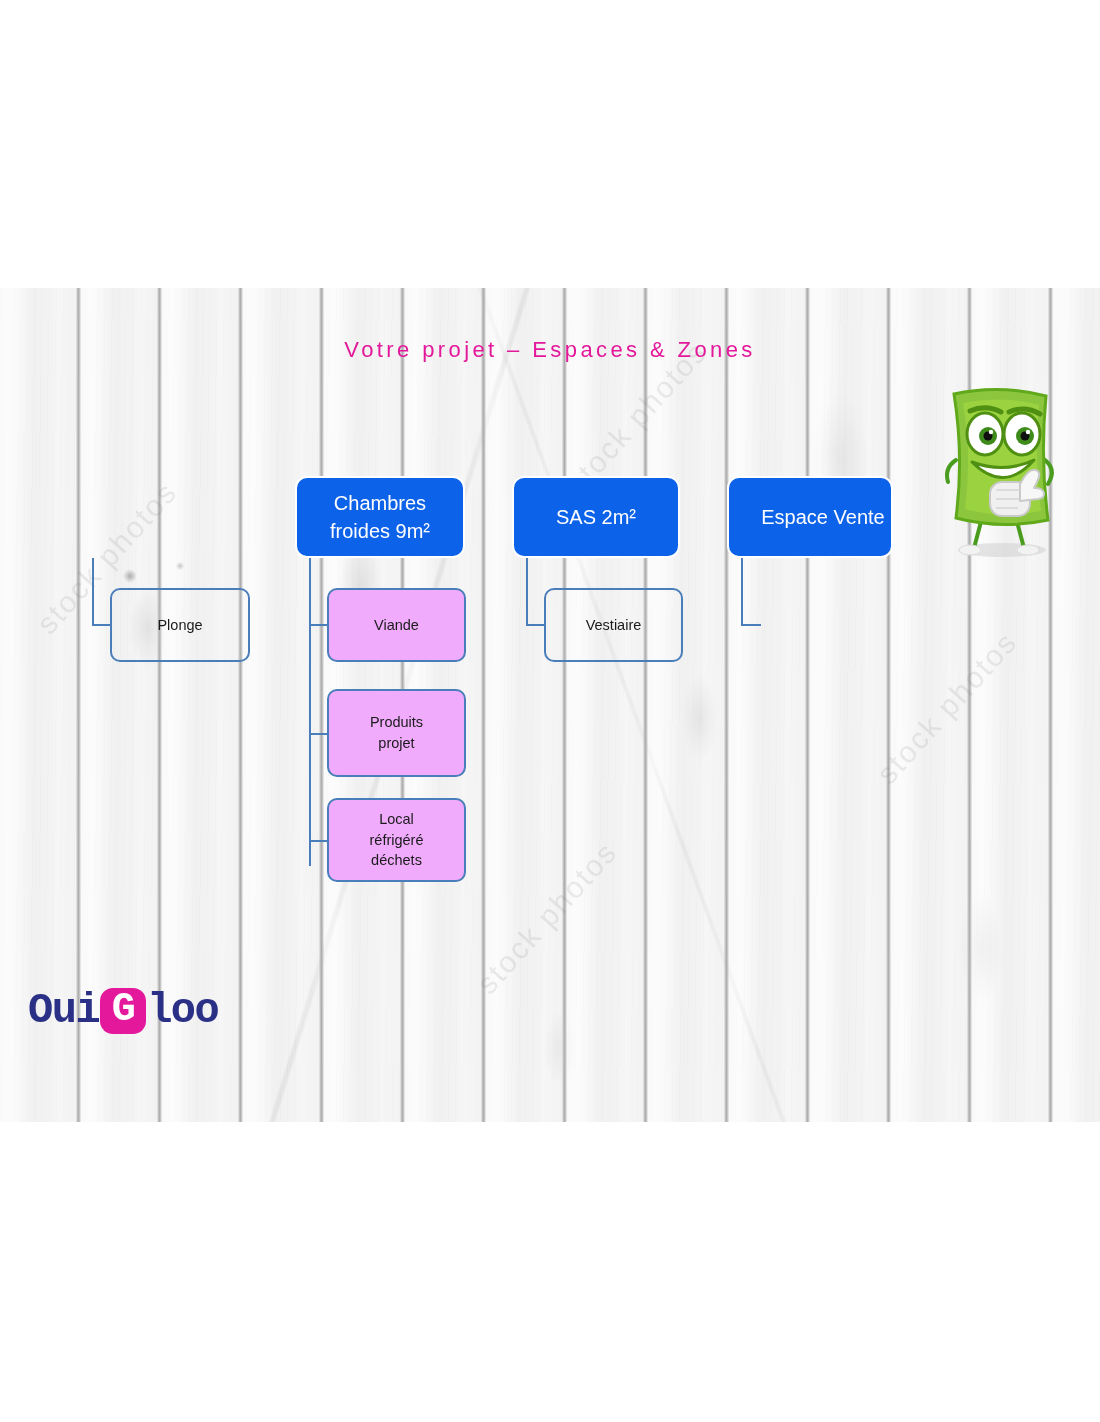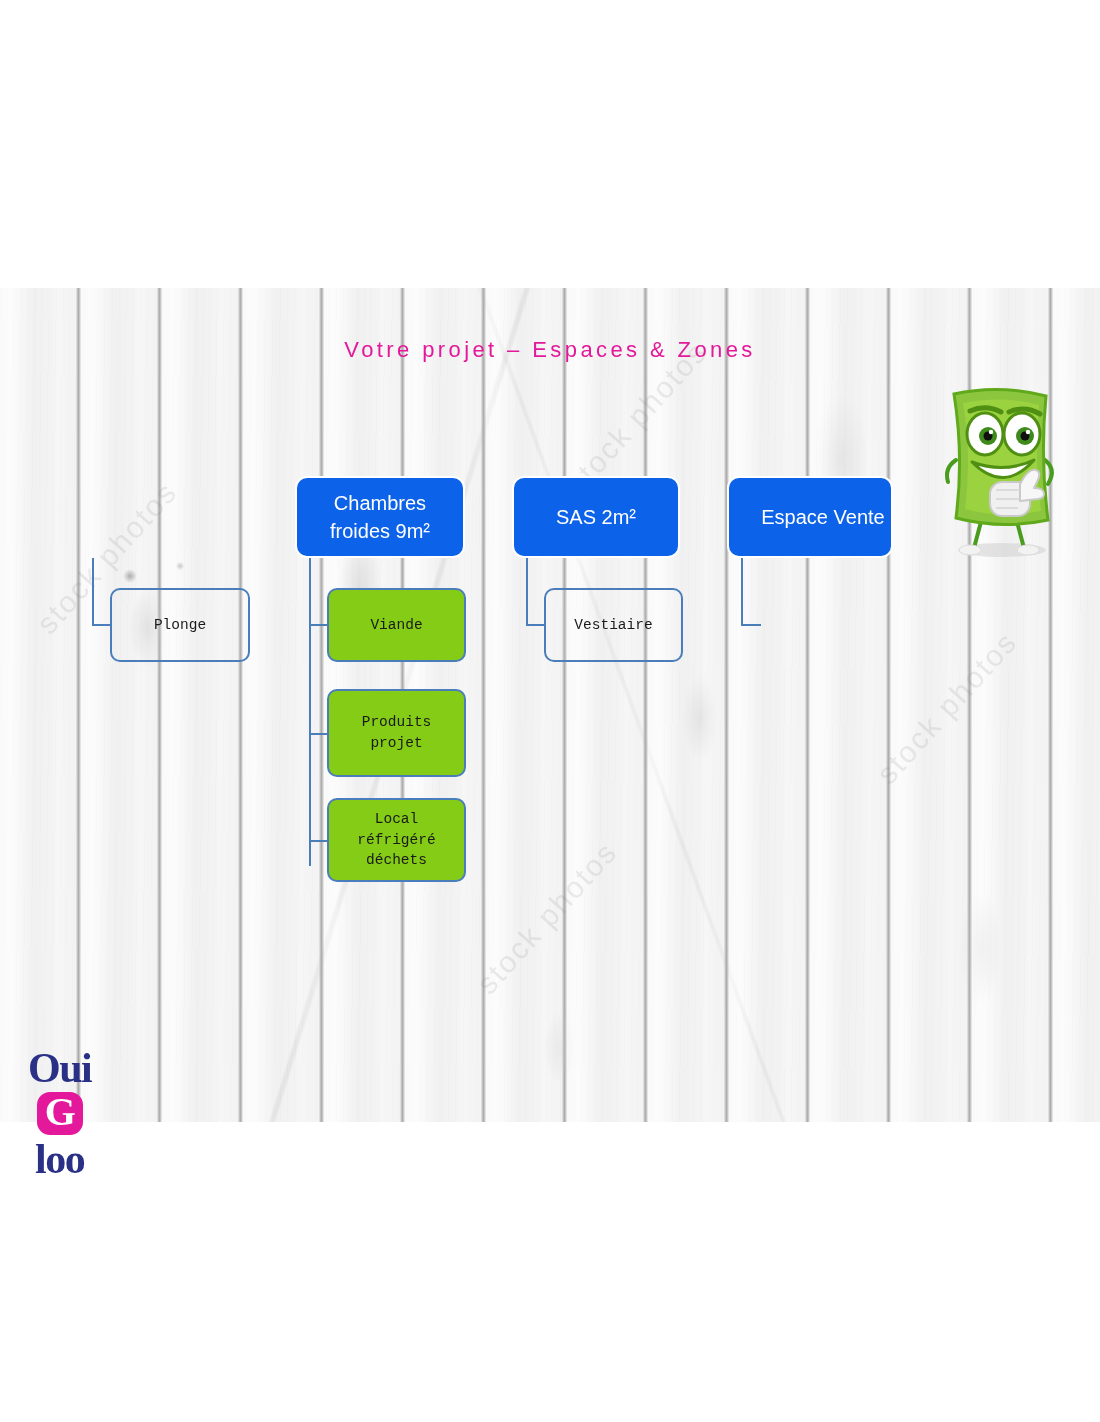--- a/index.html
+++ b/index.html
@@ -106,23 +106,22 @@
     font-size: 20px;
     border-radius: 12px;
     padding: 4px 6px;
   }
   .node.child {
     border: 2px solid #4a7ebb;
     color: #1a1a1a;
     font-size: 14.5px;
     border-radius: 10px;
     padding: 0 6px;
-    font-family: Liberation Mono, monospace;
-  }
-  .node.child.solid  { background: #84cc16; }
+  }
+  .node.child.solid  { background: #f0abfc; }
   .node.child.ghost  { background: rgba(255,255,255,0.05); }
 
   
   .conn {
     position: absolute;
     background: #4a7ebb;
   }
   .conn.v { width: 2px; }
   .conn.h { height: 2px; }
 
@@ -132,30 +131,29 @@
     left: 930px;
     top: 378px;
     width: 140px;
     height: 180px;
   }
 
   
   #logo {
     position: absolute;
     left: 28px;
-    top: 1044px;
+    top: 988px;
     height: 46px;
     display: flex;
     align-items: center;
-    font-family: Liberation Serif, serif;
+    font-family: Liberation Mono, monospace;
     font-weight: bold;
     font-size: 42px;
     letter-spacing: -1.5px;
     color: #2b3087;
-    flex-direction: column;
   }
   #logo .badge {
     display: inline-flex;
     align-items: center;
     justify-content: center;
     background: #e3189b;
     color: #ffffff;
     width: 46px;
     height: 46px;
     border-radius: 13px 13px 13px 13px;

